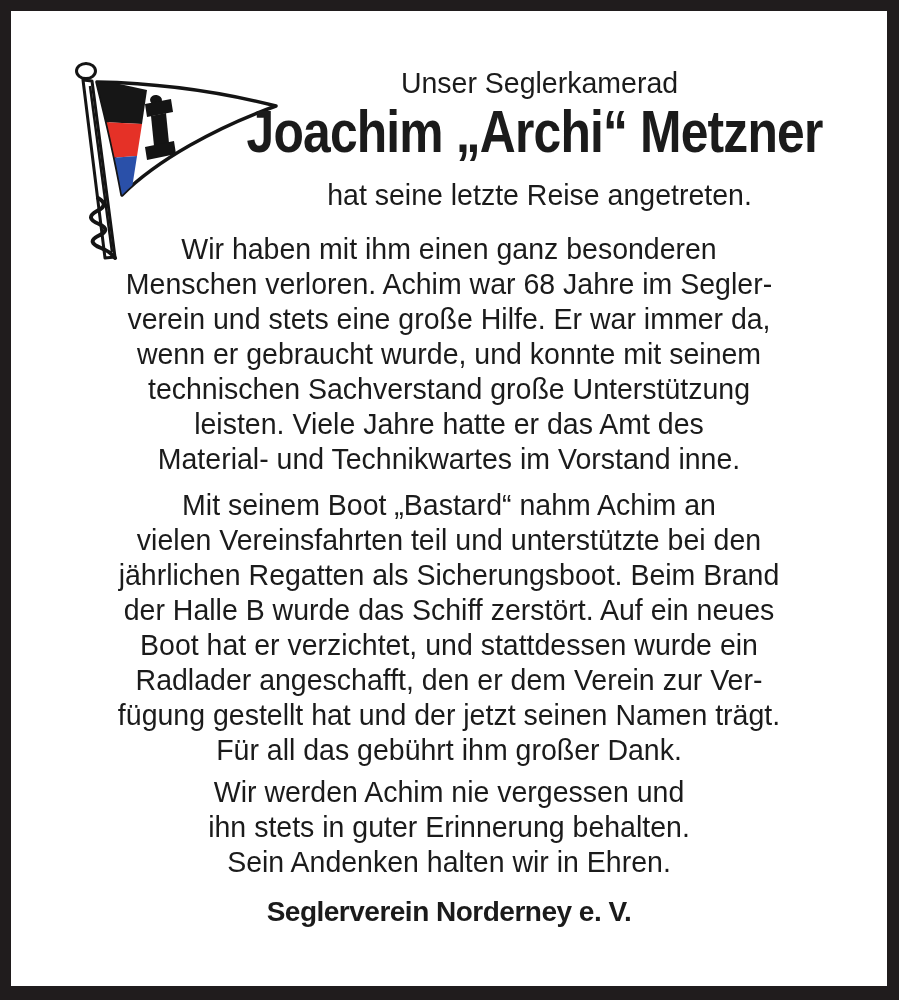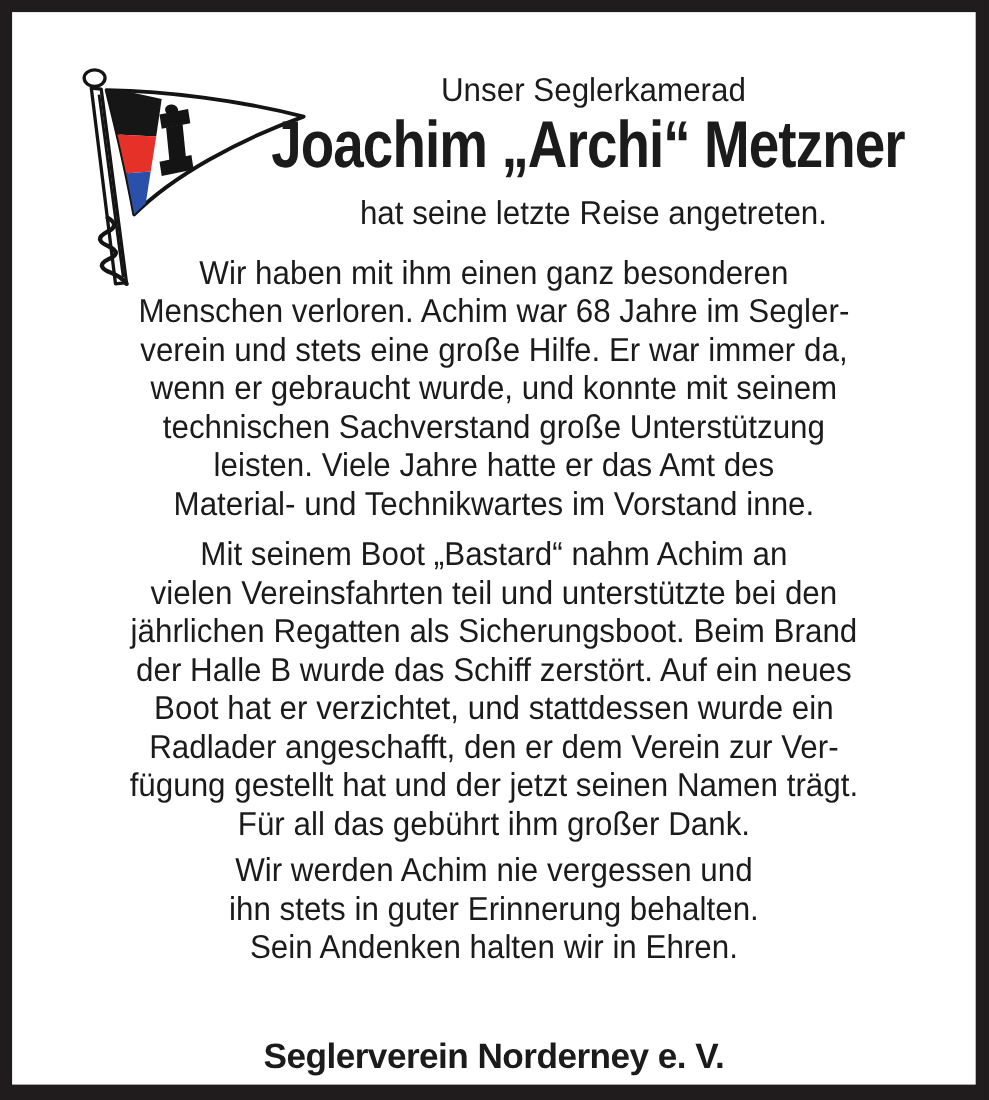--- a/index.html
+++ b/index.html
@@ -46,23 +46,23 @@
     position: absolute; left: 0; right: 0;
     text-align: center;
     white-space: pre-line;
     font-size: 30px; line-height: 35px;
     transform: scaleX(.95); transform-origin: 50% 0;
   }
   .para-1 { top: 220px; }
   .para-2 { top: 476px; }
   .para-3 { top: 763px; }
   .signature {
-    position: absolute; top: 928px; left: 0; right: 0;
+    position: absolute; top: 880px; left: 0; right: 0;
     text-align: center;
-    font-size: 32px; line-height: 42px; font-weight: bold;
+    font-size: 28px; line-height: 42px; font-weight: bold;
     letter-spacing: -0.5px;
   }
   .burgee {
     position: absolute; left: 41px; top: 39px;
     width: 240px; height: 225px;
   }
 </style>
 </head>
 <body>
 

